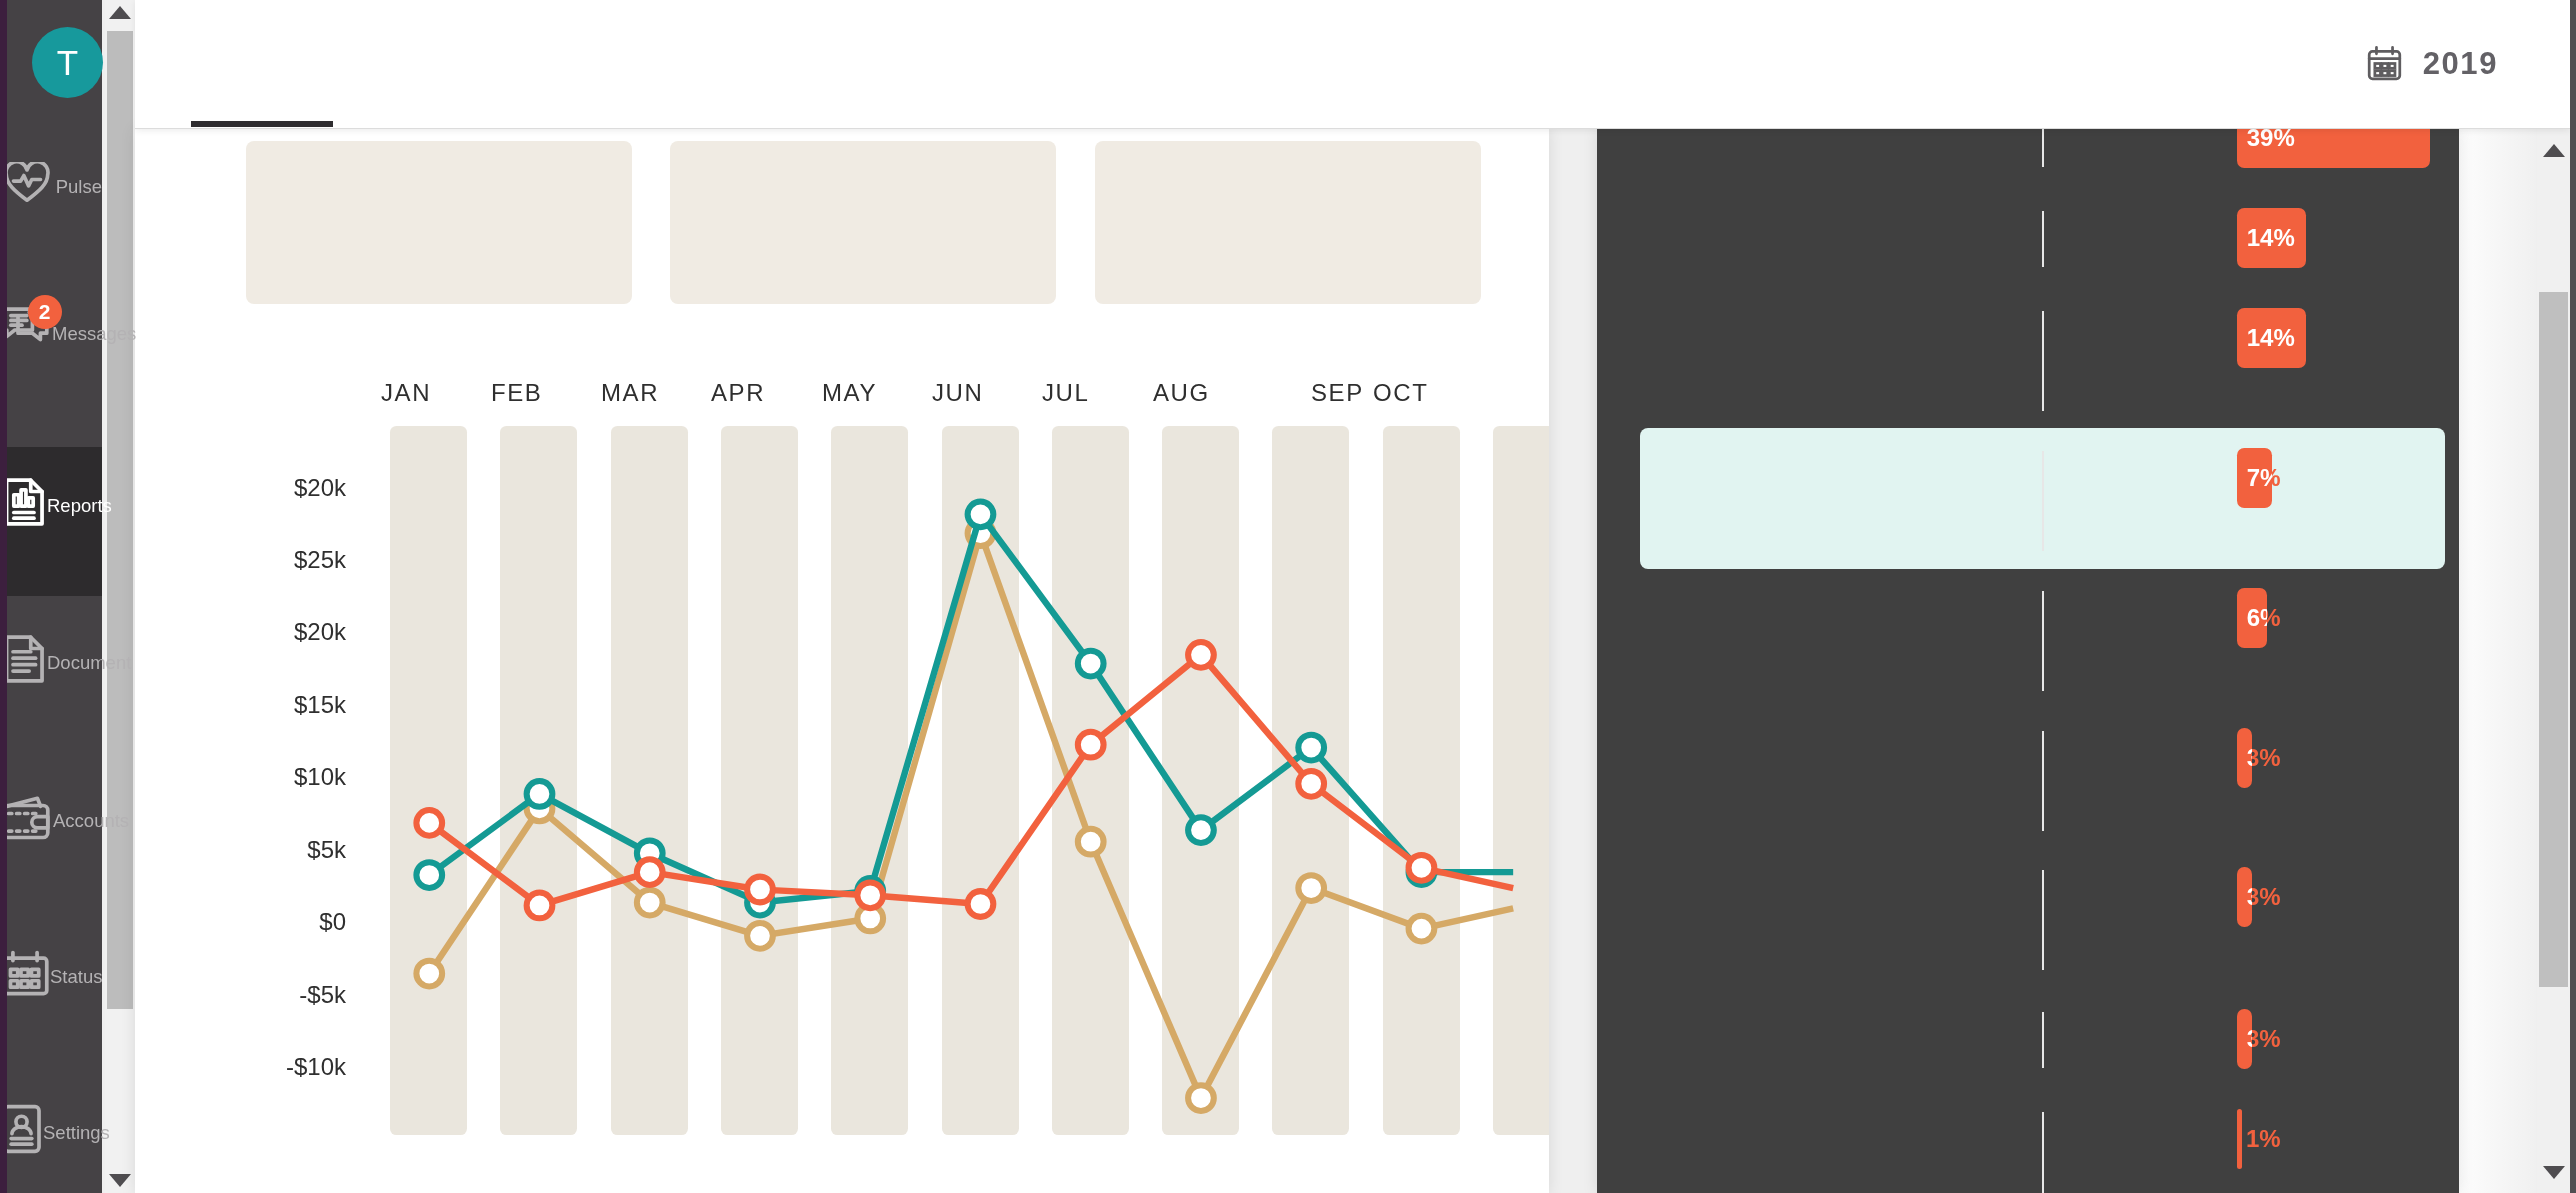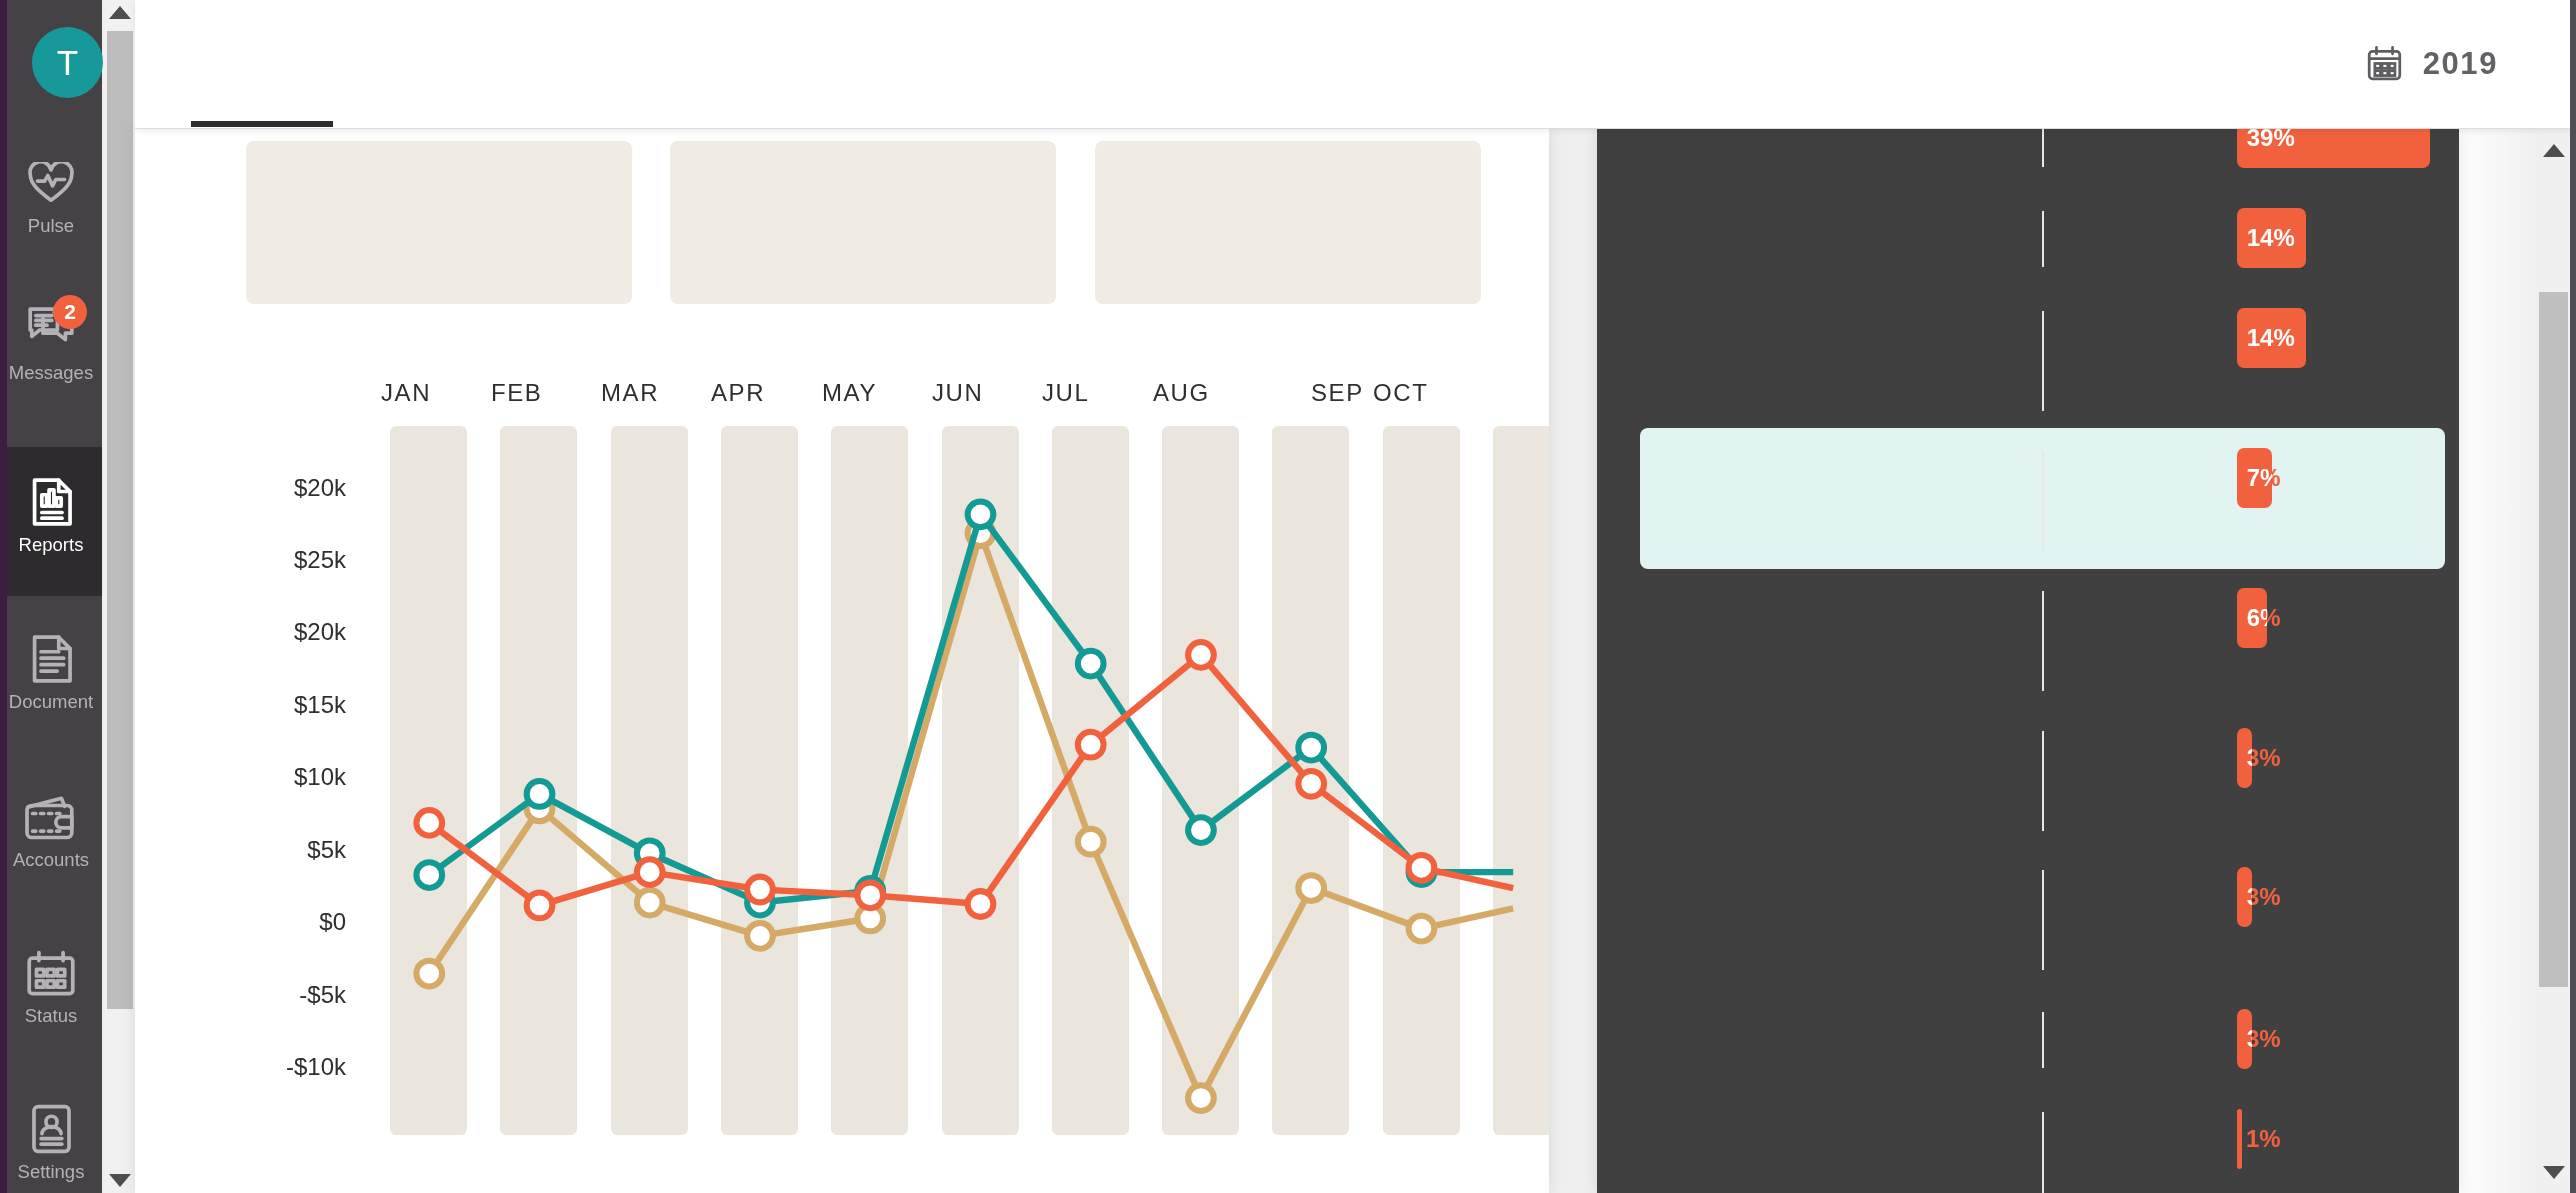--- a/index.html
+++ b/index.html
@@ -5,21 +5,21 @@
   html,body{margin:0;padding:0;background:#efefef;}
   *{box-sizing:border-box;}
   .page{position:relative;width:2576px;height:1194px;overflow:hidden;
         font-family:"Liberation Sans", sans-serif;background:#efefef;}
   
   .sidebar{position:absolute;left:0;top:0;width:102px;height:1194px;background:#454245;}
   .sidebar .edge{position:absolute;left:0;top:0;width:7.2px;height:1194px;background:#3c1f3e;z-index:3;}
   .active-bg{position:absolute;left:0;top:447px;width:102px;height:149px;background:#2d2b2d;z-index:1;}
   .avatar{position:absolute;left:32px;top:27px;width:71px;height:71px;border-radius:50%;
           display:flex;align-items:center;justify-content:center;color:#fff;font-size:35px;z-index:2;}
-  .nav-item{position:absolute;left:0;width:102px;display:flex;flex-direction:column;align-items:center;z-index:2;}
+  .nav-item{position:absolute;left:0;width:102px;display:flex;flex-direction:row;align-items:center;z-index:2;justify-content:space-between;}
   .nav-item .lbl{font-size:18.5px;color:#b4b2b4;margin-top:7.2px;white-space:nowrap;}
   .nav-item.active .lbl{color:#ffffff;}
   .nav-item .ic{position:relative;width:53px;height:50px;display:flex;align-items:center;justify-content:center;}
   .nav-badge{position:absolute;right:-9.7px;top:-9.7px;width:34px;height:34px;border-radius:50%;
              color:#fff;font-size:21px;font-weight:bold;display:flex;align-items:center;justify-content:center;}
   
   .vscroll{position:absolute;background:#f1f1f1;}
   .vscroll .thumb{position:absolute;left:1.6px;right:1.6px;background:#bcbcbc;}
   .arrow-up,.arrow-down{position:absolute;left:50%;transform:translateX(-50%);width:0;height:0;
     border-left:11.3px solid transparent;border-right:11.3px solid transparent;}

